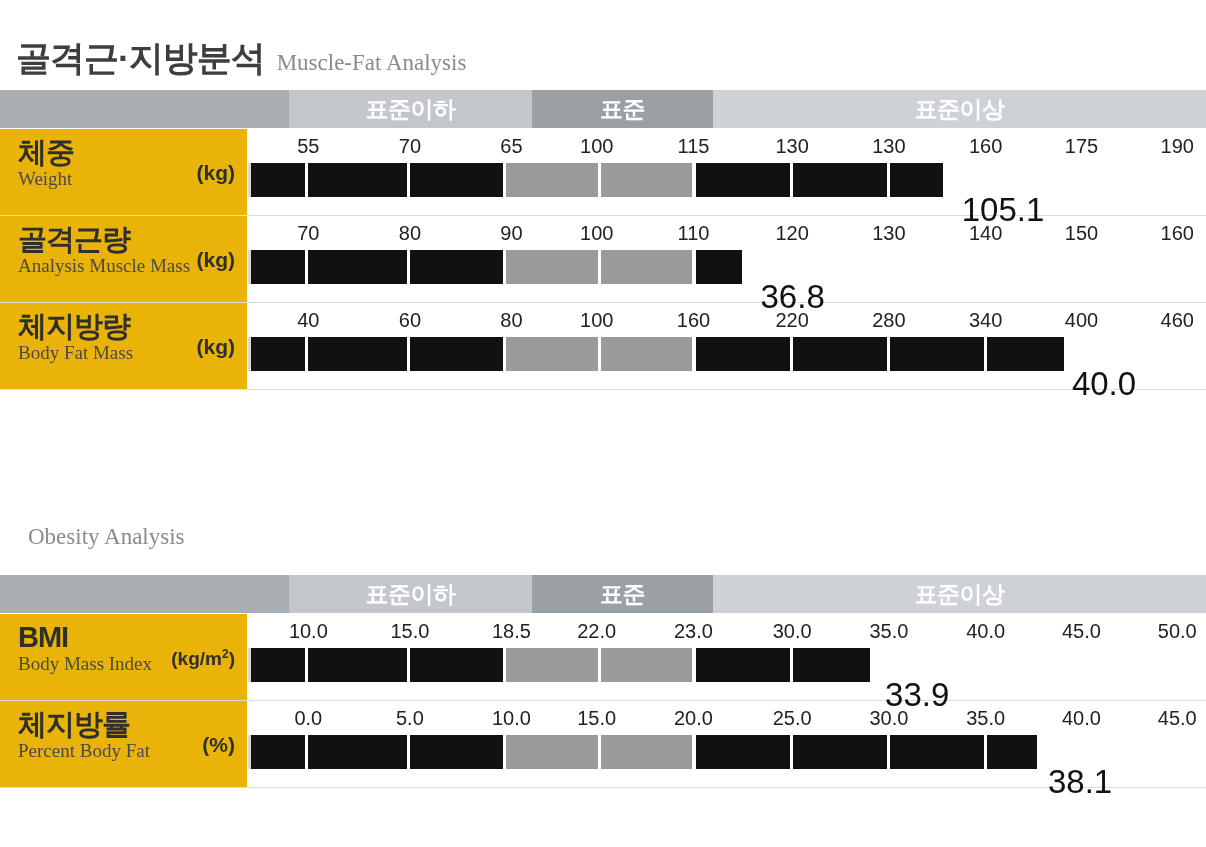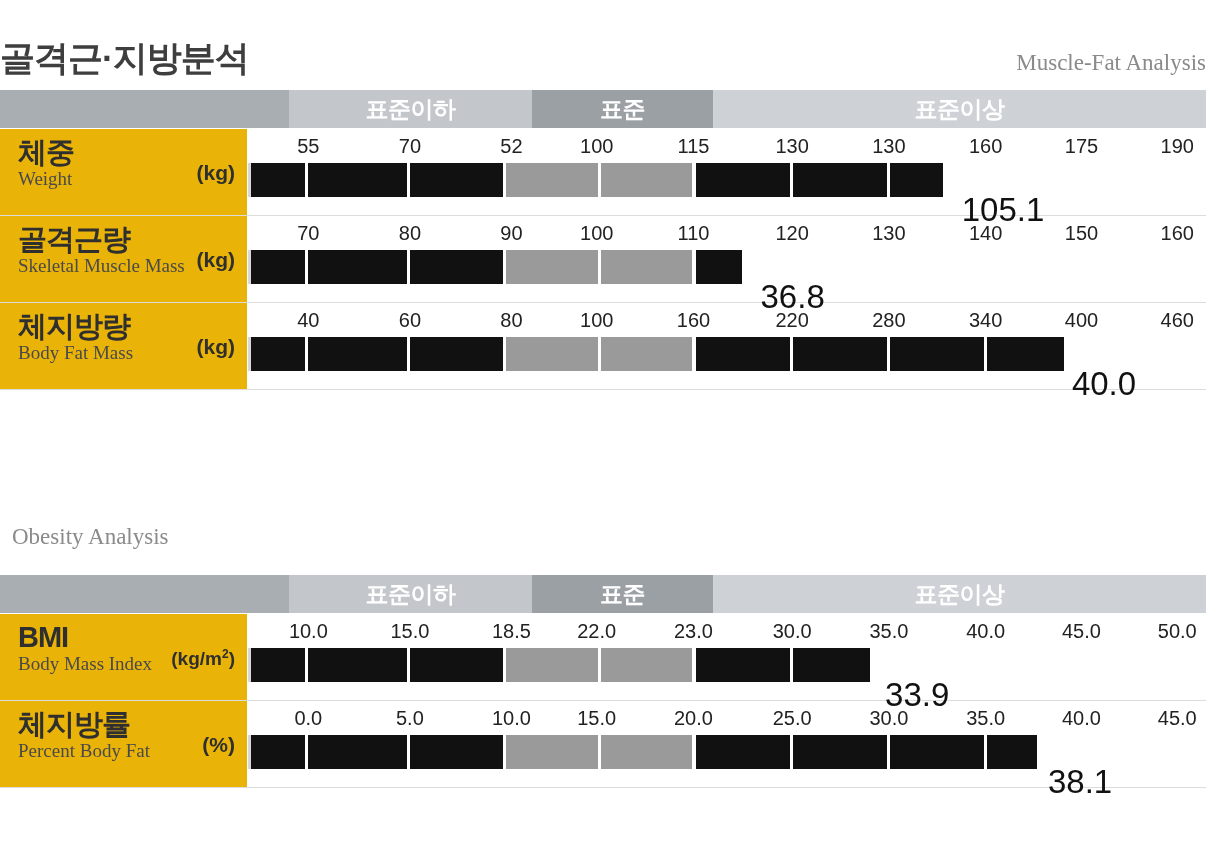--- a/index.html
+++ b/index.html
@@ -21,22 +21,22 @@
     left: 0;
     width: 1206px;
   }
   #section-muscle-fat { top: 40px; }
   #section-obesity { top: 525px; }
 
   
   .sec-title {
     display: flex;
     align-items: baseline;
+    padding-left: 16px;
     height: 46px;
-    justify-content: space-between;
   }
   .sec-title .ko {
     font-size: 35px;
     font-weight: 700;
     color: #3e3e3e;
     letter-spacing: -1px;
     line-height: 1;
   }
   .sec-title .en {
     font-family: "Liberation Serif", serif;
@@ -195,21 +195,21 @@
     <div class="row">
       <div class="namecell">
         <div class="name-ko">체중</div>
         <div class="name-en">Weight</div>
         <div class="unit">(kg)</div>
       </div>
       <div class="graph">
         <div class="ticks">
           <span class="tick" style="left:6.3%">55</span>
           <span class="tick" style="left:16.9%">70</span>
-          <span class="tick" style="left:27.5%">52</span>
+          <span class="tick" style="left:27.5%">65</span>
           <span class="tick" style="left:36.4%">100</span>
           <span class="tick" style="left:46.5%">115</span>
           <span class="tick" style="left:56.8%">130</span>
           <span class="tick" style="left:66.9%">130</span>
           <span class="tick" style="left:77.0%">160</span>
           <span class="tick" style="left:87.0%">175</span>
           <span class="tick" style="left:97.0%">190</span>
         </div>
         <div class="track">
           <div class="seg under" style="left:0%;width:26.6%"></div>
@@ -224,21 +224,21 @@
           <div class="seg-divider" style="left:56.6%"></div>
           <div class="seg-divider" style="left:66.7%"></div>
           <div class="value" style="left:74.5%">105.1</div>
         </div>
       </div>
     </div>
 
     <div class="row">
       <div class="namecell">
         <div class="name-ko">골격근량</div>
-        <div class="name-en">Skeletal Muscle Mass</div>
+        <div class="name-en">Analysis Muscle Mass</div>
         <div class="unit">(kg)</div>
       </div>
       <div class="graph">
         <div class="ticks">
           <span class="tick" style="left:6.3%">70</span>
           <span class="tick" style="left:16.9%">80</span>
           <span class="tick" style="left:27.5%">90</span>
           <span class="tick" style="left:36.4%">100</span>
           <span class="tick" style="left:46.5%">110</span>
           <span class="tick" style="left:56.8%">120</span>

